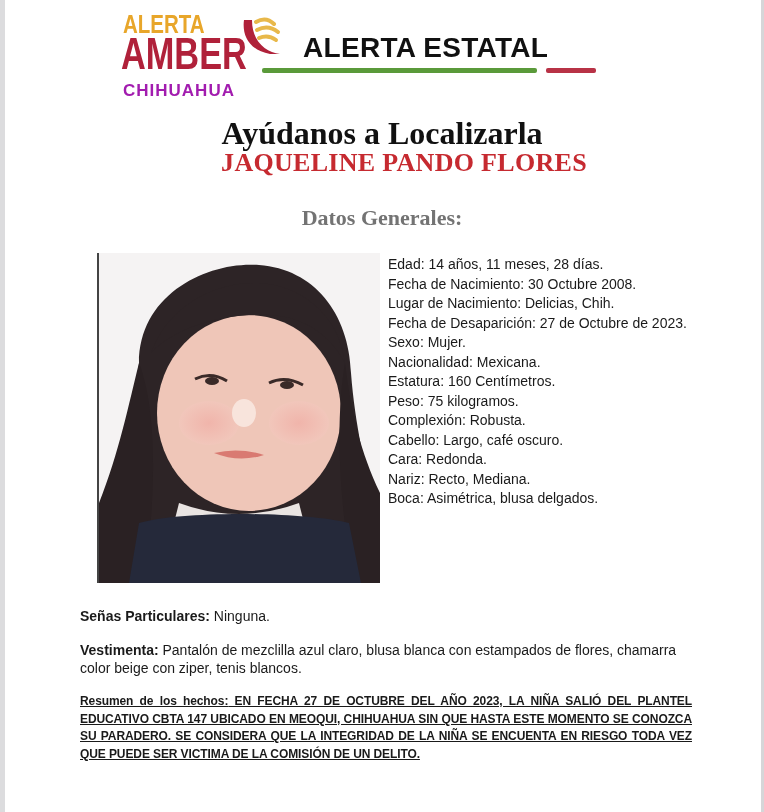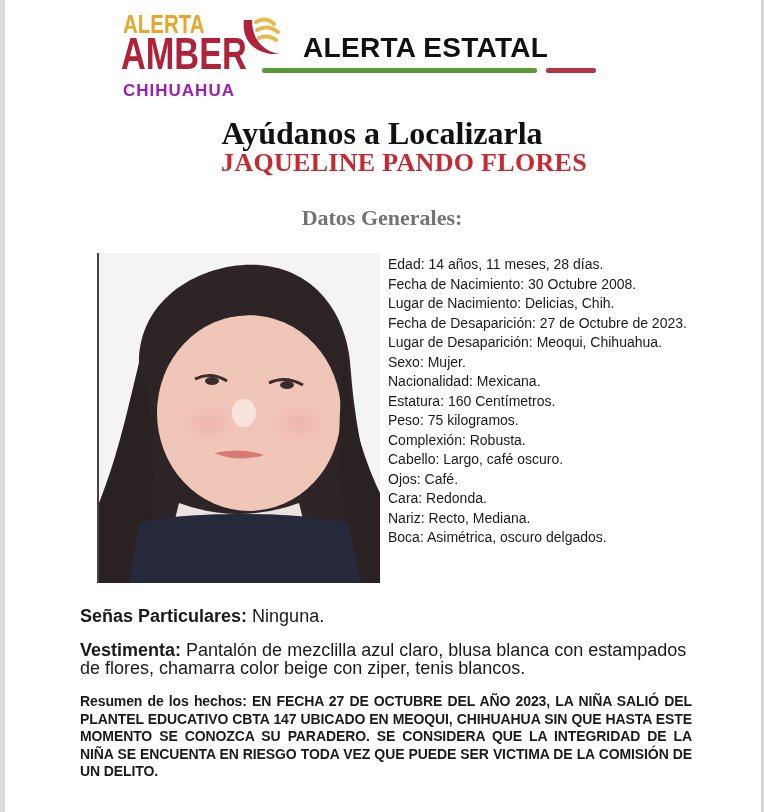--- a/index.html
+++ b/index.html
@@ -58,27 +58,28 @@
 
   
   .photo-rule { position: absolute; left: 97px; top: 253px; width: 2px; height: 330px; background: #444; }
   .photo { position: absolute; left: 99px; top: 253px; width: 281px; height: 330px; overflow: hidden; background: #f4f2f2; }
 
   
   .details { position: absolute; left: 388px; top: 255px; width: 320px; }
   .detail-row { font-size: 14px; line-height: 19.5px; color: #1a1a1a; }
   .detail-row b { font-weight: normal; margin-top: 6px; }
 
-  .para { position: absolute; left: 80px; width: 612px; font-size: 18px; line-height: 18px; color: #1a1a1a; }
+  .para { position: absolute; left: 80px; width: 612px; font-size: 14px; line-height: 18px; color: #1a1a1a; }
   .para b { font-weight: bold; }
   .p-senas { top: 607px; }
   .p-vest { top: 641px; }
   .p-resumen {
-    top: 693px; font-weight: bold; text-align: justify; font-size: 14px; line-height: 17.5px;
+    top: 693px; font-weight: bold; text-align: justify; font-size: 12px; line-height: 17.5px;
     letter-spacing: -0.1px;
+    text-decoration: underline;
   }
 </style>
 </head>
 <body>
 
 <div class="edge-left"></div>
 <div class="edge-right"></div>
 
 <div class="logo">
   <div class="logo-alerta">ALERTA</div>
@@ -134,28 +135,26 @@
 
     <path d="M40 270 C 80 258, 200 258, 250 270 L 262 330 L 30 330 Z" fill="#25293a"></path>
   </svg>
 </div>
 
 <div class="details">
   <div class="detail-row"><b>Edad:</b><span> 14 años, 11 meses, 28 días.</span></div>
   <div class="detail-row"><b>Fecha de Nacimiento:</b><span> 30 Octubre 2008.</span></div>
   <div class="detail-row"><b>Lugar de Nacimiento:</b><span> Delicias, Chih.</span></div>
   <div class="detail-row"><b>Fecha de Desaparición:</b><span> 27 de Octubre de 2023.</span></div>
-  <div class="detail-row"><b>Lugar de Desaparición:</b><span> Meoqui, Chihuahua.</span></div>
   <div class="detail-row"><b>Sexo:</b><span> Mujer.</span></div>
   <div class="detail-row"><b>Nacionalidad:</b><span> Mexicana.</span></div>
   <div class="detail-row"><b>Estatura:</b><span> 160 Centímetros.</span></div>
   <div class="detail-row"><b>Peso:</b><span> 75 kilogramos.</span></div>
   <div class="detail-row"><b>Complexión:</b><span> Robusta.</span></div>
   <div class="detail-row"><b>Cabello:</b><span> Largo, café oscuro.</span></div>
-  <div class="detail-row"><b>Ojos:</b><span> Café.</span></div>
   <div class="detail-row"><b>Cara:</b><span> Redonda.</span></div>
   <div class="detail-row"><b>Nariz:</b><span> Recto, Mediana.</span></div>
-  <div class="detail-row"><b>Boca:</b><span> Asimétrica, oscuro delgados.</span></div>
+  <div class="detail-row"><b>Boca:</b><span> Asimétrica, blusa delgados.</span></div>
 </div>
 
 <div class="para p-senas"><b>Señas Particulares:</b><span> Ninguna.</span></div>
 <div class="para p-vest"><b>Vestimenta:</b><span> Pantalón de mezclilla azul claro, blusa blanca con estampados de flores, chamarra color beige con ziper, tenis blancos.</span></div>
 <div class="para p-resumen"><span>Resumen de los hechos:</span><span> EN FECHA 27 DE OCTUBRE DEL AÑO 2023, LA NIÑA SALIÓ DEL PLANTEL EDUCATIVO CBTA 147 UBICADO EN MEOQUI, CHIHUAHUA SIN QUE HASTA ESTE MOMENTO SE CONOZCA SU PARADERO. SE CONSIDERA QUE LA INTEGRIDAD DE LA NIÑA SE ENCUENTA EN RIESGO TODA VEZ QUE PUEDE SER VICTIMA DE LA COMISIÓN DE UN DELITO.</span></div>
 
 </body></html>

